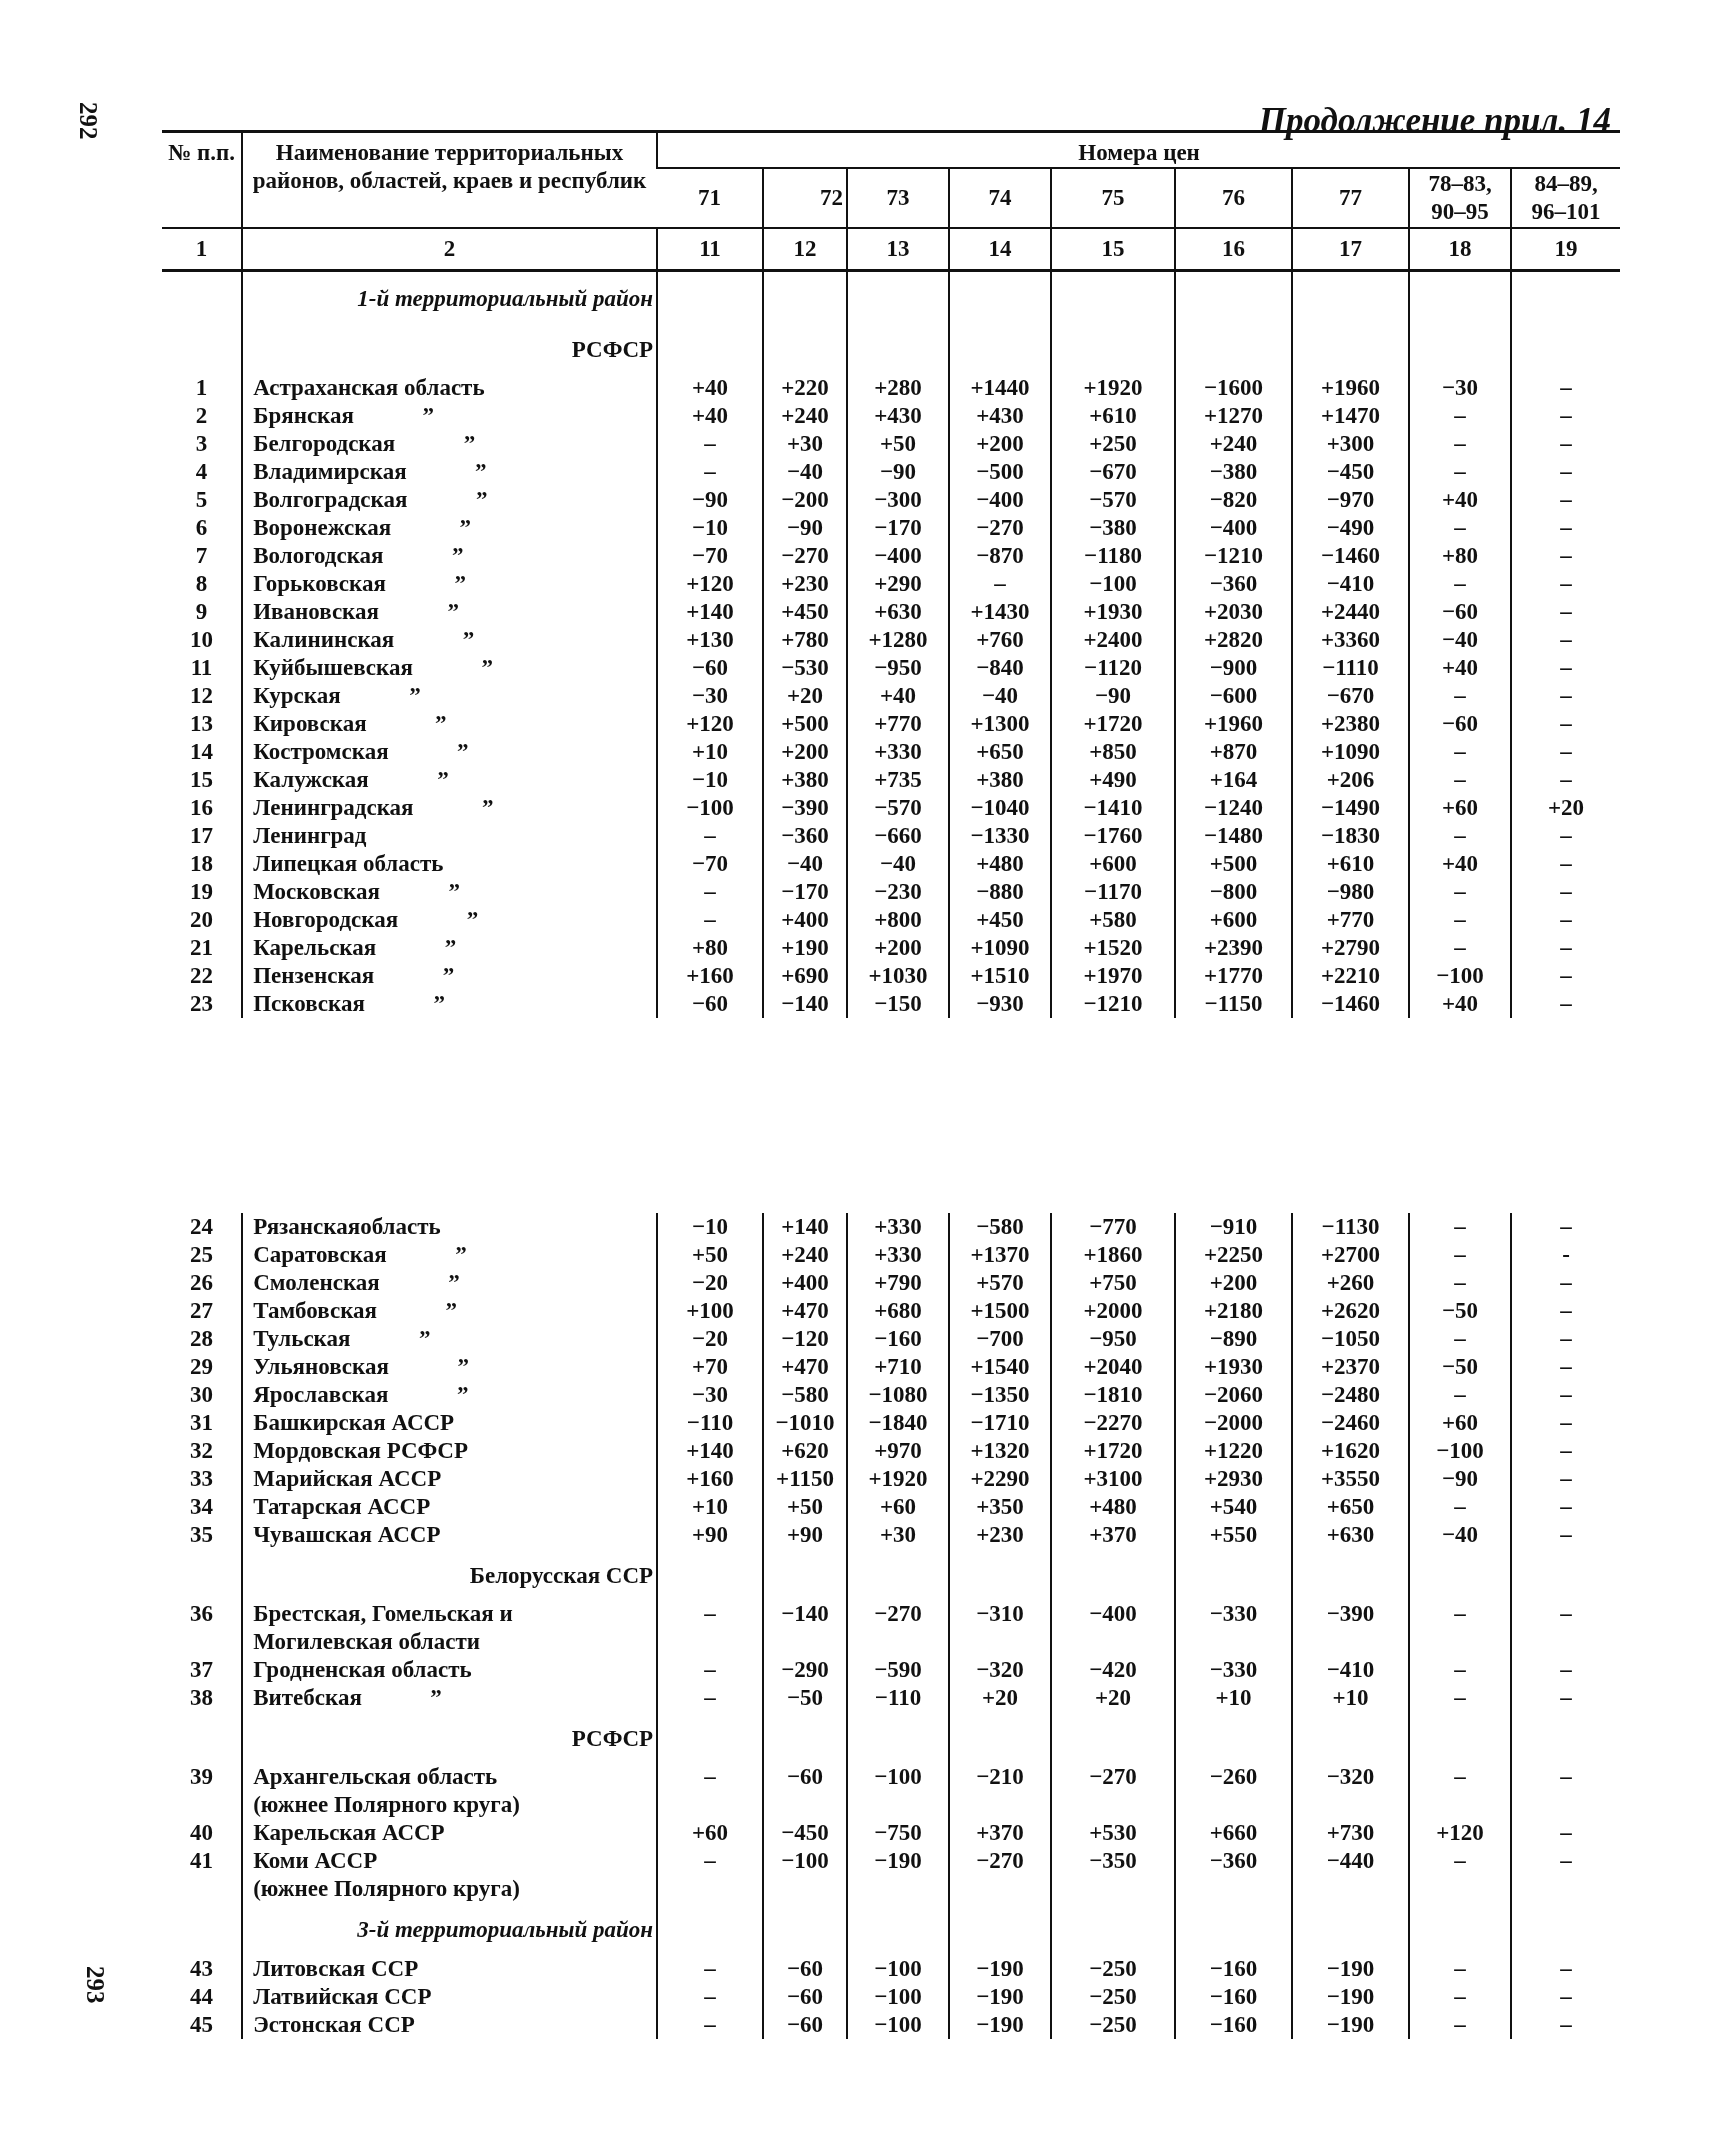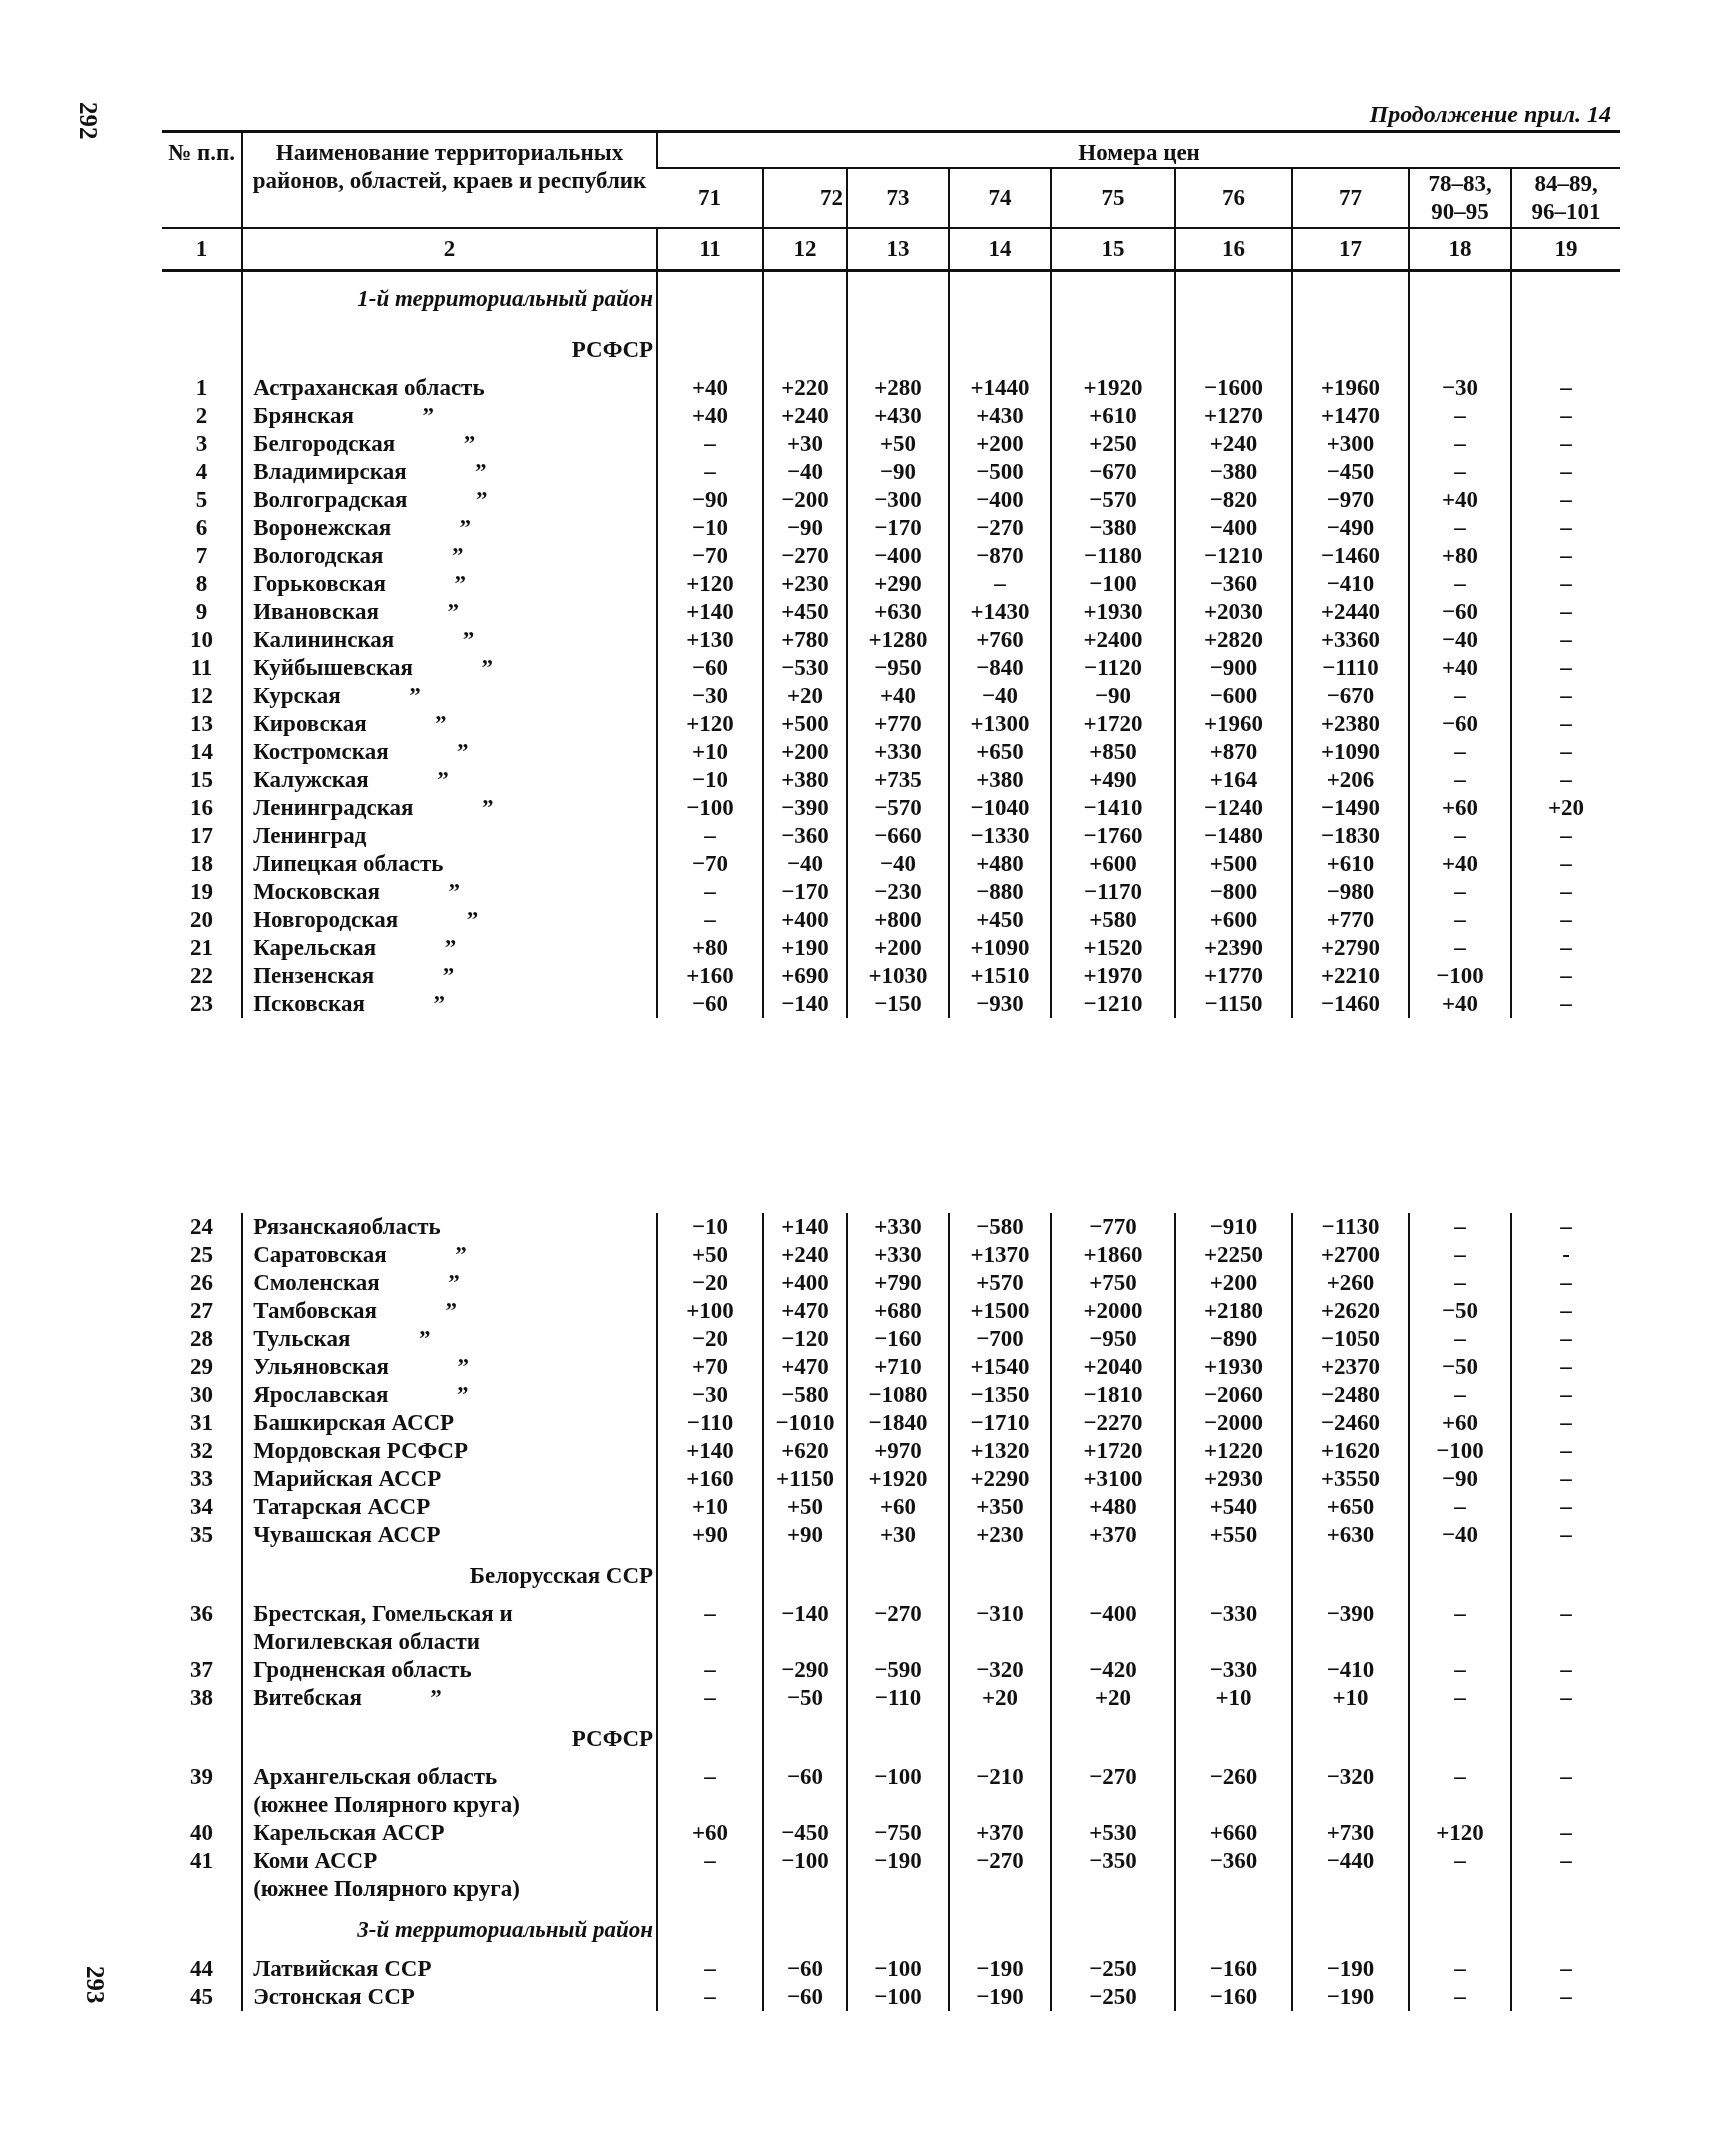--- a/index.html
+++ b/index.html
@@ -1,21 +1,21 @@
 <!DOCTYPE html>
 <html style="font-size:11.7px"><head>
 <meta charset="utf-8">
 <style>
   html, body { margin:0; padding:0; background:#fff; }
   body { width:1720px; height:2151px; position:relative; overflow:hidden;
          font-family:"Liberation Serif","DejaVu Serif",serif; color:#111; }
   .page-num { position:absolute; font-size:25px; font-weight:bold; }
   .pn-top { left:102px; top:102px; transform:rotate(90deg); transform-origin:left top; }
   .pn-bot { left:109px; top:1966px; transform:rotate(90deg); transform-origin:left top; }
-  .cont { position:absolute; right:109px; top:101px; font-style:italic; font-weight:bold; font-size:24px; }
+  .cont { position:absolute; right:109px; top:101px; font-style:italic; font-weight:bold; font-size:35px; }
   .tbl { position:absolute; left:162px; width:1449px; border-collapse:collapse; table-layout:fixed; }
   .tbl td, .tbl th { font-size:23px; font-weight:bold; padding:0 2.9px; text-align:center;
         border-left:2.2px solid #111; line-height:28px; white-space:nowrap; vertical-align:top; }
   .tbl td:first-child, .tbl th:first-child { border-left:none; }
   .tbl .name { text-align:left; padding-left:10.2px; }
   .tbl .sec { text-align:right; padding-top:13px; padding-bottom:10.2px; }
   .tbl .ital { font-style:italic; }
   .tbl thead tr.r1 th { border-top:3.6px solid #111; padding-top:5.8px; }
   .tbl thead tr.r2 th { border-top:2.9px solid #111; height:58px; vertical-align:middle; }
   .tbl thead tr.r3 th { border-top:2.9px solid #111; border-bottom:3.6px solid #111; height:40px; vertical-align:middle; }
@@ -686,20 +686,33 @@
         <td></td>
         <td></td>
         <td></td>
         <td></td>
         <td></td>
         <td></td>
         <td></td>
         <td></td>
       </tr>
       <tr>
+        <td>43</td>
+        <td class="name"><span>Литовская ССР</span></td>
+        <td>–</td>
+        <td>−60</td>
+        <td>−100</td>
+        <td>−190</td>
+        <td>−250</td>
+        <td>−160</td>
+        <td>−190</td>
+        <td>–</td>
+        <td>–</td>
+      </tr>
+      <tr>
         <td>44</td>
         <td class="name"><span>Латвийская ССР</span></td>
         <td>–</td>
         <td>−60</td>
         <td>−100</td>
         <td>−190</td>
         <td>−250</td>
         <td>−160</td>
         <td>−190</td>
         <td>–</td>

